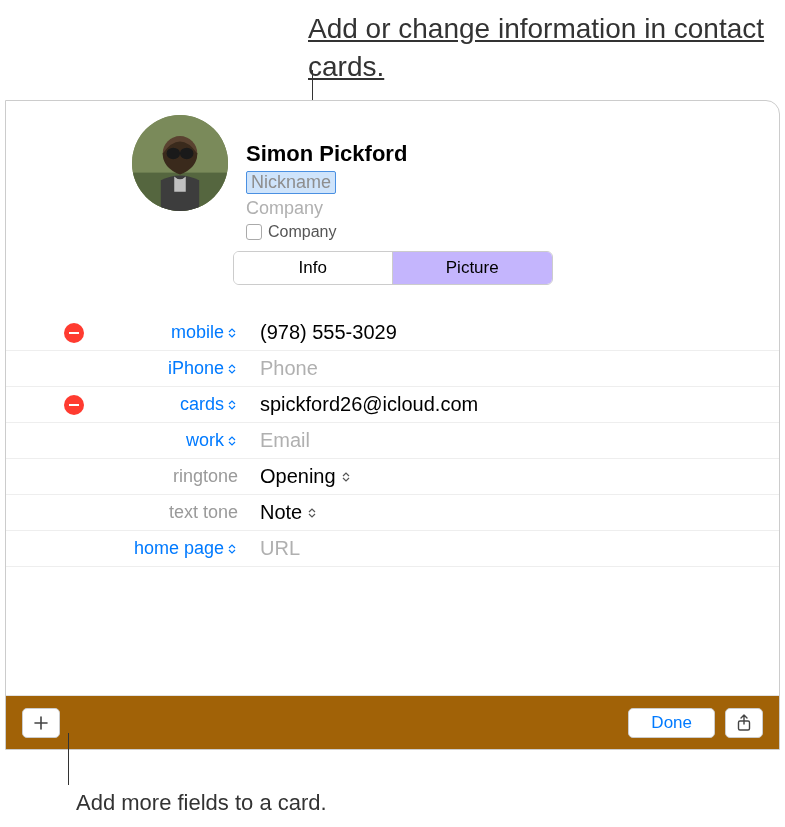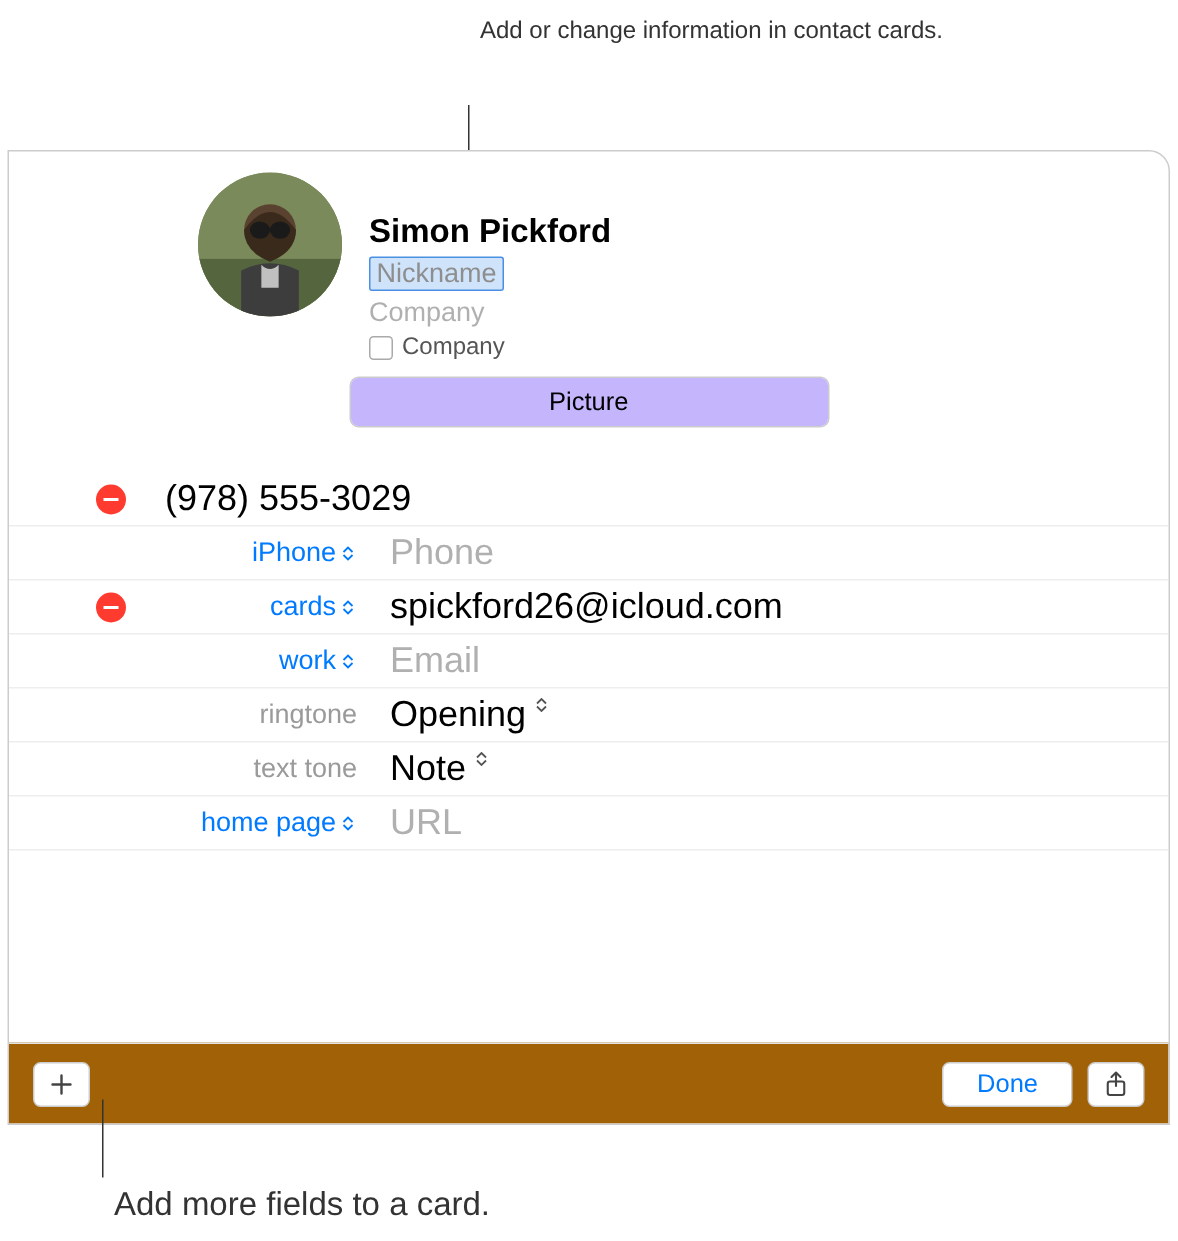--- a/index.html
+++ b/index.html
@@ -7,24 +7,25 @@
     font-family: -apple-system, "Helvetica Neue", Helvetica, Arial, sans-serif;
     background: #fff;
     width: 785px;
     height: 827px;
     position: relative;
     color: #000;
   }
   .callout-top {
     position: absolute;
     top: 10px;
-    left: 320px;
-    font-size: 16px;
+    left: 308px;
+    font-size: 28px;
     line-height: 1.35;
     color: #333;
+    text-decoration: underline;
   }
   .callout-line-top {
     position: absolute;
     top: 70px;
     left: 312px;
     width: 1px;
     height: 114px;
     background: #333;
   }
   .callout-bottom {
@@ -182,23 +183,24 @@
     height: 14px;
     display: inline-flex;
     flex-direction: column;
     align-items: center;
     justify-content: center;
     flex-shrink: 0;
   }
   .pop-arrows svg { display: block; }
   .value-cell {
     padding-left: 16px;
-    font-size: 24px;
+    font-size: 20px;
     color: #000;
     display: flex;
+    align-items: center;
     gap: 4px;
   }
   .placeholder { color: #b0b0b0; }
   .footer {
     position: absolute;
     bottom: 0;
     left: 0;
     right: 0;
     height: 54px;
     border-top: 1px solid #e2e2e2;
@@ -273,27 +275,39 @@
       <div class="nickname-field">Nickname</div>
       <div class="company-field">Company</div>
       <div class="company-check-row">
         <div class="checkbox"></div>
         <span>Company</span>
       </div>
     </div>
   </div>
 
   <div class="segmented">
+    <div class="active">Info</div>
     <div>Picture</div>
   </div>
 
   <div class="fields" id="fields-list">
       <div class="field-row">
         <div class="remove-btn">
           <div class="bar"></div>
+        </div>
+        <div class="label-cell">
+          <span class="label-blue">mobile</span>
+          <span class="pop-arrows">
+            <svg width="8" height="5" viewBox="0 0 8 5">
+              <path d="M1 4 L4 1 L7 4" stroke="#007aff" stroke-width="1.2" fill="none"></path>
+            </svg>
+            <svg width="8" height="5" viewBox="0 0 8 5">
+              <path d="M1 1 L4 4 L7 1" stroke="#007aff" stroke-width="1.2" fill="none"></path>
+            </svg>
+          </span>
         </div>
         <div class="value-cell">
           <span>(978) 555-3029</span>
         </div>
       </div>
       <div class="field-row">
         <div class="remove-spacer"></div>
         <div class="label-cell">
           <span class="label-blue">iPhone</span>
           <span class="pop-arrows">

